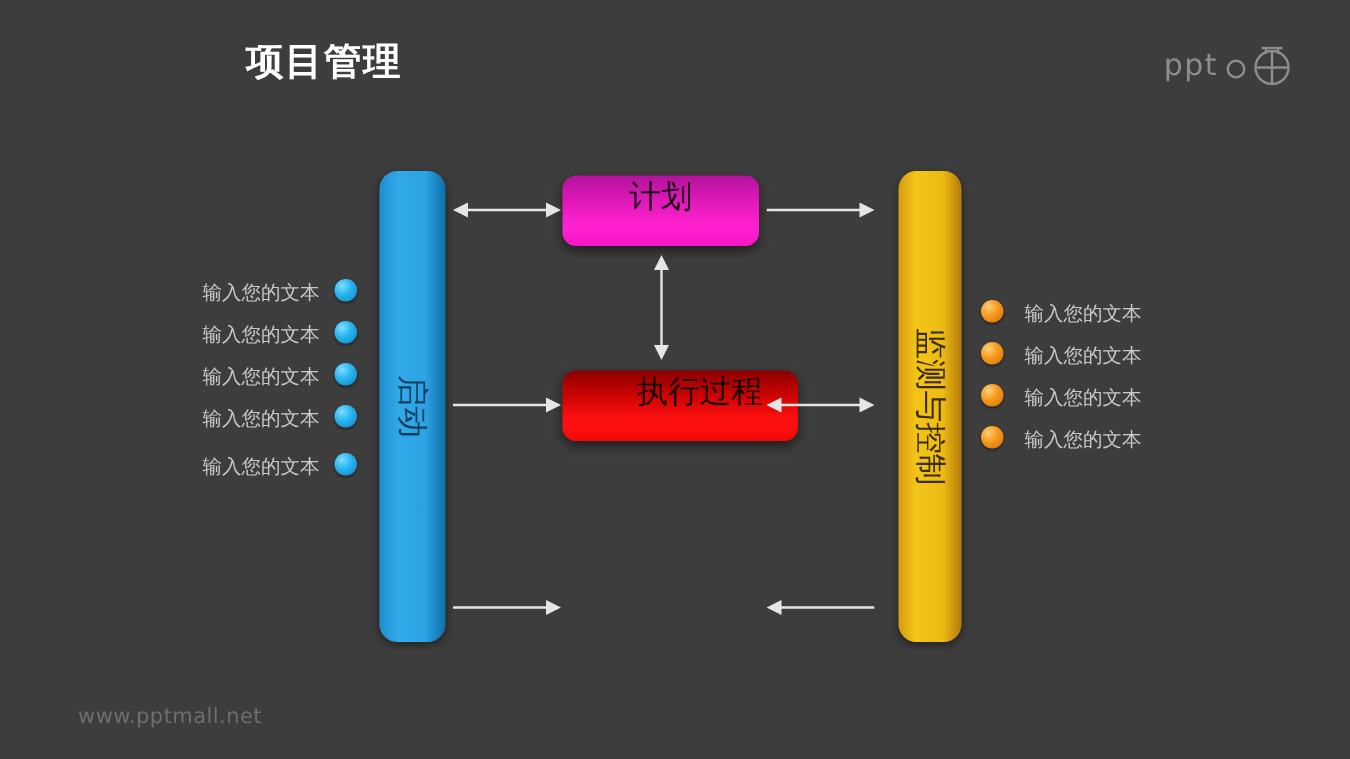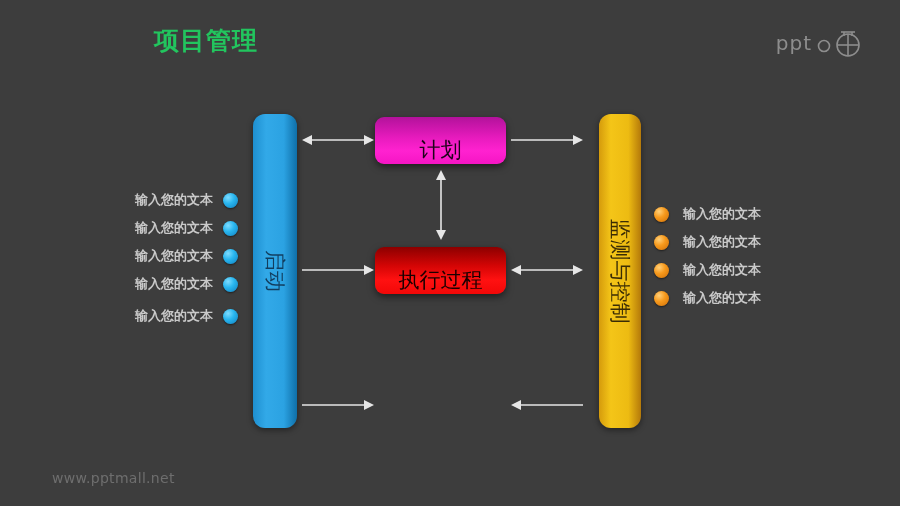--- a/index.html
+++ b/index.html
@@ -16,25 +16,25 @@
   #slide {
     position: relative;
     width: 900px;
     height: 506px;
     background: #3d3d3d;
   }
 
   
   #title {
     position: absolute;
-    left: 154px;
+    left: 164px;
     top: 24px;
     font-size: 25px;
     font-weight: bold;
-    color: #22c55e;
+    color: #ffffff;
     letter-spacing: 1px;
     white-space: nowrap;
   }
   #logo {
     position: absolute;
     right: 28px;
     top: 28px;
     display: flex;
     align-items: center;
     gap: 4px;
@@ -95,51 +95,51 @@
   #pillar-monitor .vtext { color: #3a2c05; }
 
   
   .stage {
     position: absolute;
     left: 375px;
     width: 131px;
     height: 47px;
     border-radius: 9px;
     display: flex;
-    align-items: flex-end;
+    align-items: flex-start;
     justify-content: center;
     font-size: 21px;
     box-shadow: 0 3px 7px rgba(0,0,0,.5);
   }
   #stage-plan {
     top: 117px;
     background: linear-gradient(to bottom, #b3129b 0%, #e81bbe 45%, #ff22d0 72%, #f515c4 100%);
     color: #1d0219;
   }
   #stage-exec {
     top: 247px;
     background: linear-gradient(to bottom, #8c0000 0%, #d40505 40%, #ff1111 70%, #f20808 100%);
     color: #1a0000;
+    padding-left: 26px;
   }
   #stage-close {
     top: 382px;
     background: linear-gradient(to bottom, #0a8c0a 0%, #16c416 40%, #21ec21 72%, #10d810 100%);
     color: #042604;
   }
 
   
   .arrow { position: absolute; }
 
   
   .bullet-list { position: absolute; }
   .bullet-row {
     display: flex;
-    align-items: center;
+    align-items: flex-start;
     height: 28px;
-    font-weight: bold;
   }
   .bullet-label {
     font-size: 13px;
     color: #c9c9c9;
     white-space: nowrap;
   }
   .dot {
     width: 15px;
     height: 15px;
     border-radius: 50%;

